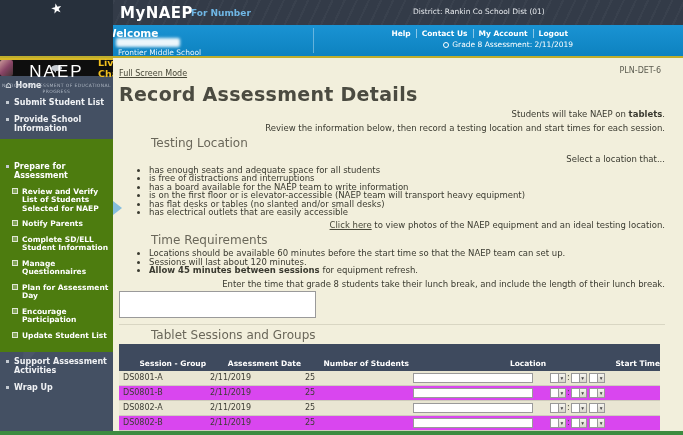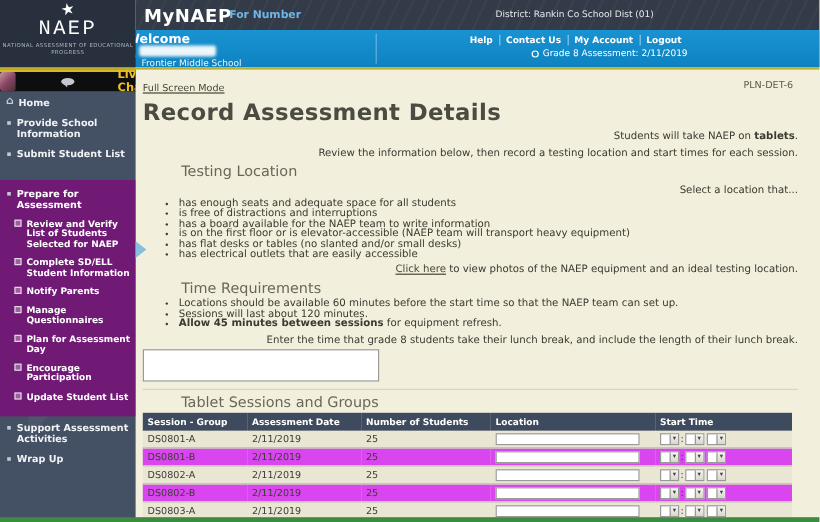--- a/index.html
+++ b/index.html
@@ -2,21 +2,21 @@
 <html><head>
 <meta charset="utf-8">
 <style>
   * { margin:0; padding:0; box-sizing:border-box; }
   html,body { width:683px; height:435px; overflow:hidden; }
   body { font-family:"DejaVu Sans","Liberation Sans",sans-serif; background:#f2efdc; position:relative; }
 
   
   .logo-box { position:absolute; left:0; top:0; width:113px; height:57px; background:#27303c; text-align:center; z-index:3; }
   .logo-star { display:block; color:#ffffff; font-size:13px; line-height:14px; padding-top:2px; transform:rotate(-12deg); }
-  .logo-title { display:block; color:#ffffff; font-family:Liberation Mono, monospace; font-size:17px; line-height:18px; letter-spacing:2px; }
+  .logo-title { display:block; color:#ffffff; font-family:Liberation Sans, sans-serif; font-size:17px; line-height:18px; letter-spacing:2px;margin-top:47px; }
   .logo-sub { display:block; color:#aab3bf; font-size:4.5px; line-height:5.5px; letter-spacing:.4px; padding-top:2px; }
 
   .topbar { position:absolute; left:113px; top:0; width:570px; height:25px; background:#333b48;
             background-image:repeating-linear-gradient(115deg, rgba(255,255,255,.03) 0 2px, transparent 2px 11px); }
   .app-title { position:absolute; left:7px; top:4px; color:#ffffff; font-size:15px; font-weight:bold; letter-spacing:.5px; }
   .app-subtitle { position:absolute; left:78px; top:8px; color:#6fb6e4; font-size:9px; font-weight:bold; }
   .district { position:absolute; left:300px; top:7px; color:#e7eaee; font-size:7.5px; }
 
   .bluebar { position:absolute; left:97px; top:25px; width:648px; height:31px; background:linear-gradient(#1a93d3,#0d82c0); }
   .welcome { position:absolute; left:8px; top:2px; color:#ffffff; font-size:10.5px; font-weight:bold; }
@@ -38,41 +38,41 @@
   .side-star { position:absolute; left:-35px; top:140px; font-size:190px; line-height:190px; color:rgba(255,255,255,.045); transform:rotate(-14deg); }
   .livechat { position:relative; height:18px; background:#0e0e0e; border-top:2px solid #d8b825; display:flex; align-items:center;gap:32px; }
   .avatar { width:13px; height:16px; background:linear-gradient(135deg,#c99,#846,#433); border-radius:2px; margin-right:4px; flex:0 0 auto; }
   .chat-icon { position:relative; width:11px; height:6px; background:#c4c9cf; border-radius:50%; margin:0 4px 0 2px; flex:0 0 auto; }
   .chat-icon::after { content:""; position:absolute; left:2px; bottom:-2px; border-left:3px solid transparent; border-top:3px solid #c4c9cf; }
   .livechat-label { color:#f2c01e; font-size:9.5px; font-weight:bold; }
   .nav { position:relative; color:#f0f2f5; }
   .nav-item { display:flex; align-items:flex-start; padding:5px 4px 3px 5px; font-size:8px; font-weight:bold; line-height:9px; cursor:pointer; }
   .home-icon { font-size:9px; line-height:8px; color:#c7cdd4; margin-right:4px; }
   .sq-bullet { flex:0 0 auto; width:3px; height:3px; background:#c3c9d1; margin:3px 5px 0 1px; }
-  .section { background:#701a75; padding:4px 0 8px 0; margin-top:14px; }
+  .section { background:#4d7c0f; padding:20px 0 8px 0; margin-top:3px; }
   .section-header { display:flex; align-items:flex-start; padding:3px 4px 4px 5px; font-size:8px; font-weight:bold; color:#ffffff; cursor:pointer; }
   .sub-item { display:flex; align-items:flex-start; padding:3.5px 3px 3.5px 12px; font-size:7.5px; font-weight:bold; line-height:8.5px; color:#ffffff; cursor:pointer; }
   .checkbox-icon { flex:0 0 auto; width:6px; height:6px; background:rgba(255,255,255,.3); border:1px solid rgba(255,255,255,.75); margin:0 4px 0 0; }
   .active-arrow { position:absolute; left:113px; top:201px; width:0; height:0; border-top:7px solid transparent; border-bottom:7px solid transparent; border-left:9px solid #85bede; z-index:5; }
 
   
   .content { position:absolute; left:113px; top:58px; width:570px; height:374px; padding:3px 18px 0 6px; overflow:hidden; color:#3a3a30; }
   .fullscreen { display:inline-block; font-size:8px; color:#474738; text-decoration:underline; cursor:pointer; }
   .page-code { position:absolute; right:22px; top:8px; font-size:8px; color:#5c5c50; }
   h1.page-title { margin-top:3px; font-size:19px; font-weight:700; color:#4b4b41; letter-spacing:.3px; }
   .para { margin-top:4px; font-size:8.5px; line-height:10px;text-align:right; }
   h2.sect { margin-top:3px; font-size:12px; font-weight:400; color:#6a675a;margin-left:32px; }
   ul.blt { margin:2px 0 0 30px; }
   ul.blt li { font-size:8.5px; line-height:8.4px; padding:0; }
   .link { text-decoration:underline; cursor:pointer; color:#474738; }
   textarea.lunch { display:block; margin-top:2px; width:197px; height:27px; background:#ffffff; border:1px solid #9a9a9a; resize:none; font-size:9px; font-family:inherit; }
   .divider { margin-top:6px; border-top:1px solid #d9d6c3; }
 
   table.sessions { margin-top:2px; width:541px; border-collapse:collapse; table-layout:fixed; }
-  table.sessions th { background:#3e4a5e; color:#ffffff; font-size:7.5px; font-weight:bold; text-align:left; padding:3px 0 3px 4px; }
+  table.sessions th { background:#3e4a5e; color:#ffffff; font-size:7.5px; font-weight:bold; text-align:right; padding:15px 0 3px 4px; }
   table.sessions td { font-size:8px; color:#3c3c34; padding:2px 0 2px 4px; height:13px; border-bottom:1px solid #cfccbc; }
   table.sessions tr.odd td { background:#e9e6d3; }
   table.sessions tr.even td { background:#d946ef; }
   table.sessions { border-bottom:2px solid #a5a294; }
   .col1{width:87px;} .col2{width:95px;} .col3{width:108px;} .col4{width:137px;} .col5{width:114px;}
   input.loc { width:120px; height:10px; border:1px solid #9a9a9a; background:#fff; font-size:8px; padding:0 2px; vertical-align:middle; }
   .sel { display:inline-flex; justify-content:flex-end; align-items:stretch; width:16px; height:10px; background:#fff; border:1px solid #999; vertical-align:middle; cursor:pointer; }
   .sel-btn { width:7px; background:linear-gradient(#f5f4ef,#d9d7cc); border-left:1px solid #999; font-size:5.5px; line-height:8px; text-align:center; color:#444; }
   .colon { font-size:8px; padding:0 1px; vertical-align:middle; }
 
@@ -121,43 +121,43 @@
     <span class="livechat-label">Live Chat</span>
   </div>
 
   <div class="nav">
     <div class="nav-item">
       <span class="home-icon">⌂</span>
       <span>Home</span>
     </div>
     <div class="nav-item">
       <span class="sq-bullet"></span>
+      <span>Submit Student List</span>
+    </div>
+    <div class="nav-item">
+      <span class="sq-bullet"></span>
       <span>Provide School Information</span>
-    </div>
-    <div class="nav-item">
-      <span class="sq-bullet"></span>
-      <span>Submit Student List</span>
     </div>
 
     <div class="section">
       <div class="section-header">
         <span class="sq-bullet"></span>
         <span>Prepare for Assessment</span>
       </div>
       <div class="sub-item">
         <span class="checkbox-icon"></span>
         <span>Review and Verify List of Students Selected for NAEP</span>
       </div>
       <div class="sub-item">
         <span class="checkbox-icon"></span>
+        <span>Notify Parents</span>
+      </div>
+      <div class="sub-item">
+        <span class="checkbox-icon"></span>
         <span>Complete SD/ELL Student Information</span>
-      </div>
-      <div class="sub-item">
-        <span class="checkbox-icon"></span>
-        <span>Notify Parents</span>
       </div>
       <div class="sub-item">
         <span class="checkbox-icon"></span>
         <span>Manage Questionnaires</span>
       </div>
       <div class="sub-item">
         <span class="checkbox-icon"></span>
         <span>Plan for Assessment Day</span>
       </div>
       <div class="sub-item">

